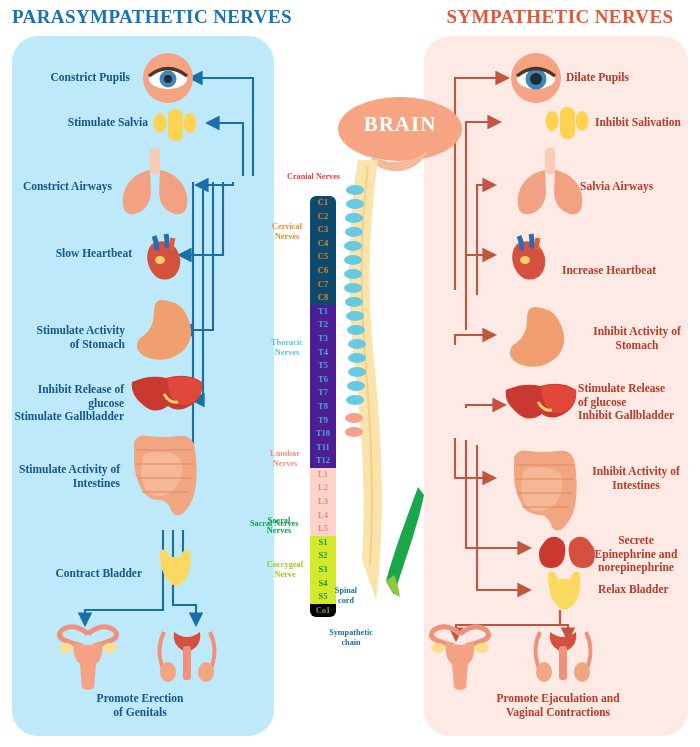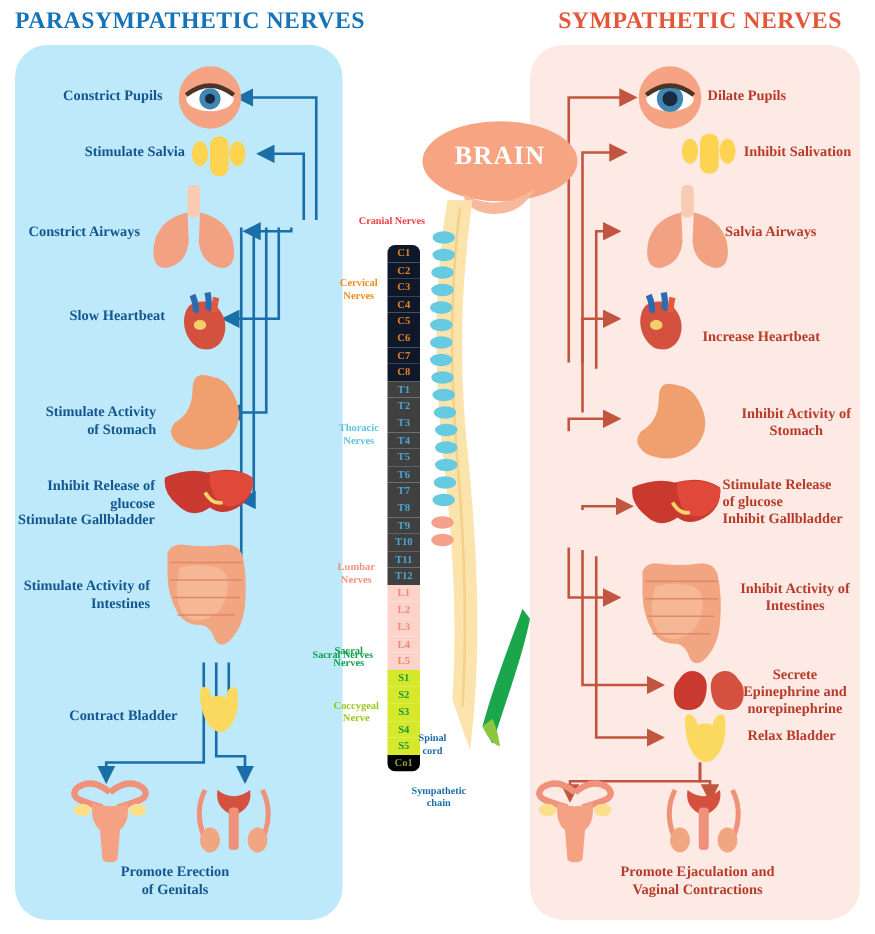--- a/index.html
+++ b/index.html
@@ -28,22 +28,22 @@
   .lbl.symp{color:#b83a2a;text-align:left;}
 
   
   .brain-txt{position:absolute;left:352px;top:112px;width:96px;text-align:center;
              color:#ffffff;font-weight:bold;font-size:21px;letter-spacing:1px;}
 
   
   .seg-col{position:absolute;left:310px;top:196px;width:26px;}
   .seg{height:13.6px;line-height:13.6px;text-align:center;font-size:8.5px;
        font-weight:bold;}
-  .seg.c{background:#0f172a;color:#e8821f;}
-  .seg.t{background:#404040;color:#4aa6cf;}
+  .seg.c{background:#0c4a6e;color:#e8821f;}
+  .seg.t{background:#4c1d95;color:#4aa6cf;}
   .seg.l{background:#fbd3cb;color:#ef8a74;}
   .seg.s{background:#d6e82a;color:#179a46;}
   .seg.co{background:#000000;color:#8e9a3a;}
   .seg-col .seg:first-child{border-radius:6px 6px 0 0;}
   .seg-col .seg:last-child{border-radius:0 0 6px 6px;}
 
   
   .region{position:absolute;width:54px;text-align:center;font-size:8.4px;
           font-weight:bold;line-height:10px;}
   .region.cerv{color:#f08a1c;}

